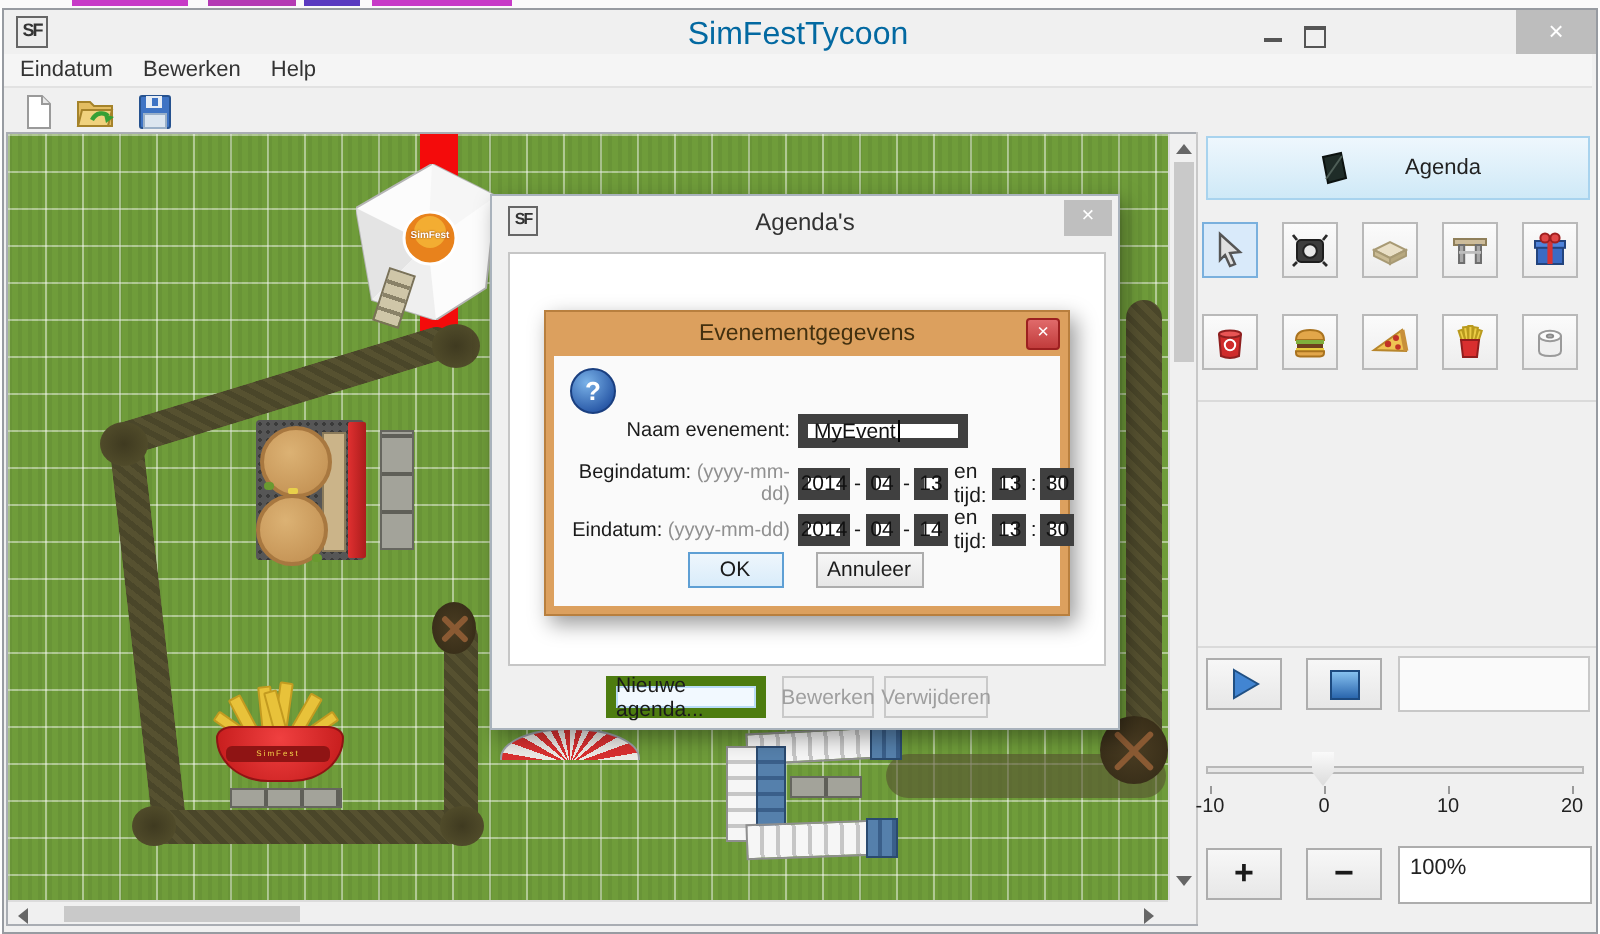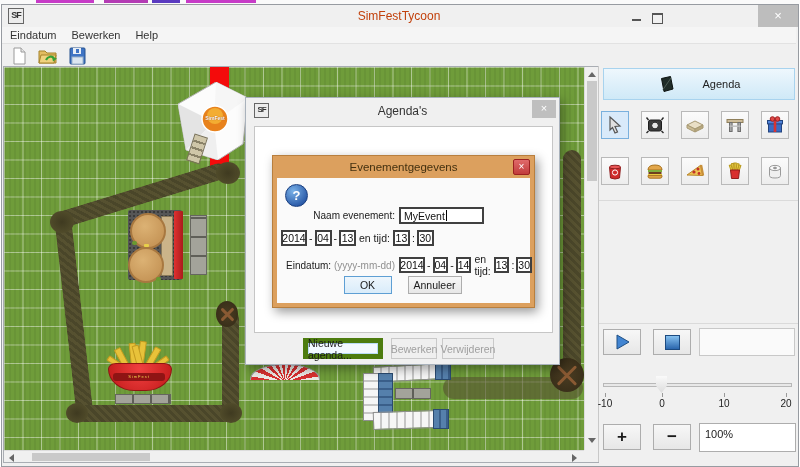--- a/index.html
+++ b/index.html
@@ -7,21 +7,21 @@
        font-family:"Liberation Sans",sans-serif;background:#fff;
        -webkit-font-smoothing:antialiased;}
   .abs{position:absolute;}
   
   #win{left:1px;top:4px;width:796px;height:461px;background:#f0f0f0;border:1px solid #979ba1;}
   #artifact{left:0;top:0;width:800px;height:4px;background:#fafafa;}
   #artifact i{position:absolute;top:0;height:3px;}
   #titlebar{left:2px;top:5px;width:794px;height:22px;background:#f0f0f0;}
   .sf-icon{width:14px;height:14px;border:1px solid #666;background:#ececec;color:#333;
            font-size:9px;font-weight:bold;letter-spacing:-1px;text-align:center;line-height:13px;}
-  #win-title{left:0;right:0;top:4px;text-align:center;font-size:12px;color:#c2410c;}
+  #win-title{left:0;right:0;top:4px;text-align:center;font-size:16px;color:#0369a1;}
   .win-min{left:630px;top:14px;width:9px;height:2px;background:#555;}
   .win-max{left:650px;top:8px;width:9px;height:8px;border:1px solid #555;border-top-width:2px;}
   .win-close{left:756px;top:0px;width:40px;height:22px;background:#bdbdbd;color:#fff;
              font-size:13px;text-align:center;line-height:21px;}
   #menubar{left:2px;top:27px;width:794px;height:17px;background:#f5f5f5;border-bottom:1px solid #e2e2e2;
            display:flex;align-items:center;padding-left:8px;box-sizing:border-box;gap:15px;}
   #menubar span{font-size:11px;color:#333;}
   #toolbar{left:2px;top:45px;width:794px;height:22px;display:flex;align-items:center;padding-left:5px;gap:5px;}
   .tb-ic{width:24px;height:22px;display:flex;align-items:center;justify-content:center;}
   
@@ -115,21 +115,21 @@
                    border:1px solid #9c2020;border-radius:2px;color:#fff;font-size:10px;text-align:center;
                    line-height:14px;box-sizing:border-box;}
   #dlg-event-body{left:4px;top:22px;width:253px;height:125px;background:#fafafa;}
   #q-icon{left:8px;top:6px;width:23px;height:23px;border-radius:50%;
           background:radial-gradient(circle at 35% 30%,#7ab2e8,#2a5aa8 75%);border:1px solid #1a3f80;
           color:#fff;font-weight:bold;font-size:13px;text-align:center;line-height:22px;box-sizing:border-box;}
   #ev-prompt{left:39px;top:9px;font-size:10.5px;color:#222;}
   .ev-row{position:absolute;left:0;width:251px;display:flex;align-items:center;}
   .lab-col{width:118px;text-align:right;font-size:10px;color:#1a1a1a;flex:none;}
   .hint{color:#909090;}
-  .fld{background:#fff;border:2px solid #404040;box-sizing:border-box;font-size:10.5px;color:#111;
+  .fld{background:#fff;border:5px solid #404040;box-sizing:border-box;font-size:10.5px;color:#111;
        display:flex;align-items:center;}
   .fld.ctr{justify-content:center;}
   .sep{font-size:10.5px;color:#1a1a1a;margin:0 2px;}
   .caret{display:inline-block;width:1px;height:11px;background:#000;margin-left:1px;vertical-align:-2px;}
   .ev-btn{height:18px;box-sizing:border-box;font-size:10.5px;}
   #ev-ok{width:48px;background:linear-gradient(#eef6fc,#d9ecfa);border:1px solid #5e9fd4;}
   #ev-cancel{width:54px;}
 </style>
 </head>
 <body>
@@ -396,20 +396,21 @@
 
     <div class="ev-row" style="top:29px;">
       <div class="lab-col">Naam evenement:</div>
       <div class="fld" style="width:85px;height:17px;margin-left:4px;padding-left:3px;">
         <span>MyEvent</span>
           <span class="caret"></span>
       </div>
     </div>
 
     <div class="ev-row" style="top:52px;">
+      <div class="lab-col"><span>Begindatum:</span> <span class="hint">(yyyy-mm-dd)</span></div>
       <div class="fld ctr" style="width:26px;height:16px;margin-left:4px;">2014</div>
       <span class="sep">-</span>
       <div class="fld ctr" style="width:17px;height:16px;">04</div>
       <span class="sep">-</span>
       <div class="fld ctr" style="width:17px;height:16px;">13</div>
       <span class="sep" style="margin:0 3px;">en tijd:</span>
       <div class="fld ctr" style="width:17px;height:16px;">13</div>
       <span class="sep">:</span>
       <div class="fld ctr" style="width:17px;height:16px;">30</div>
     </div>

